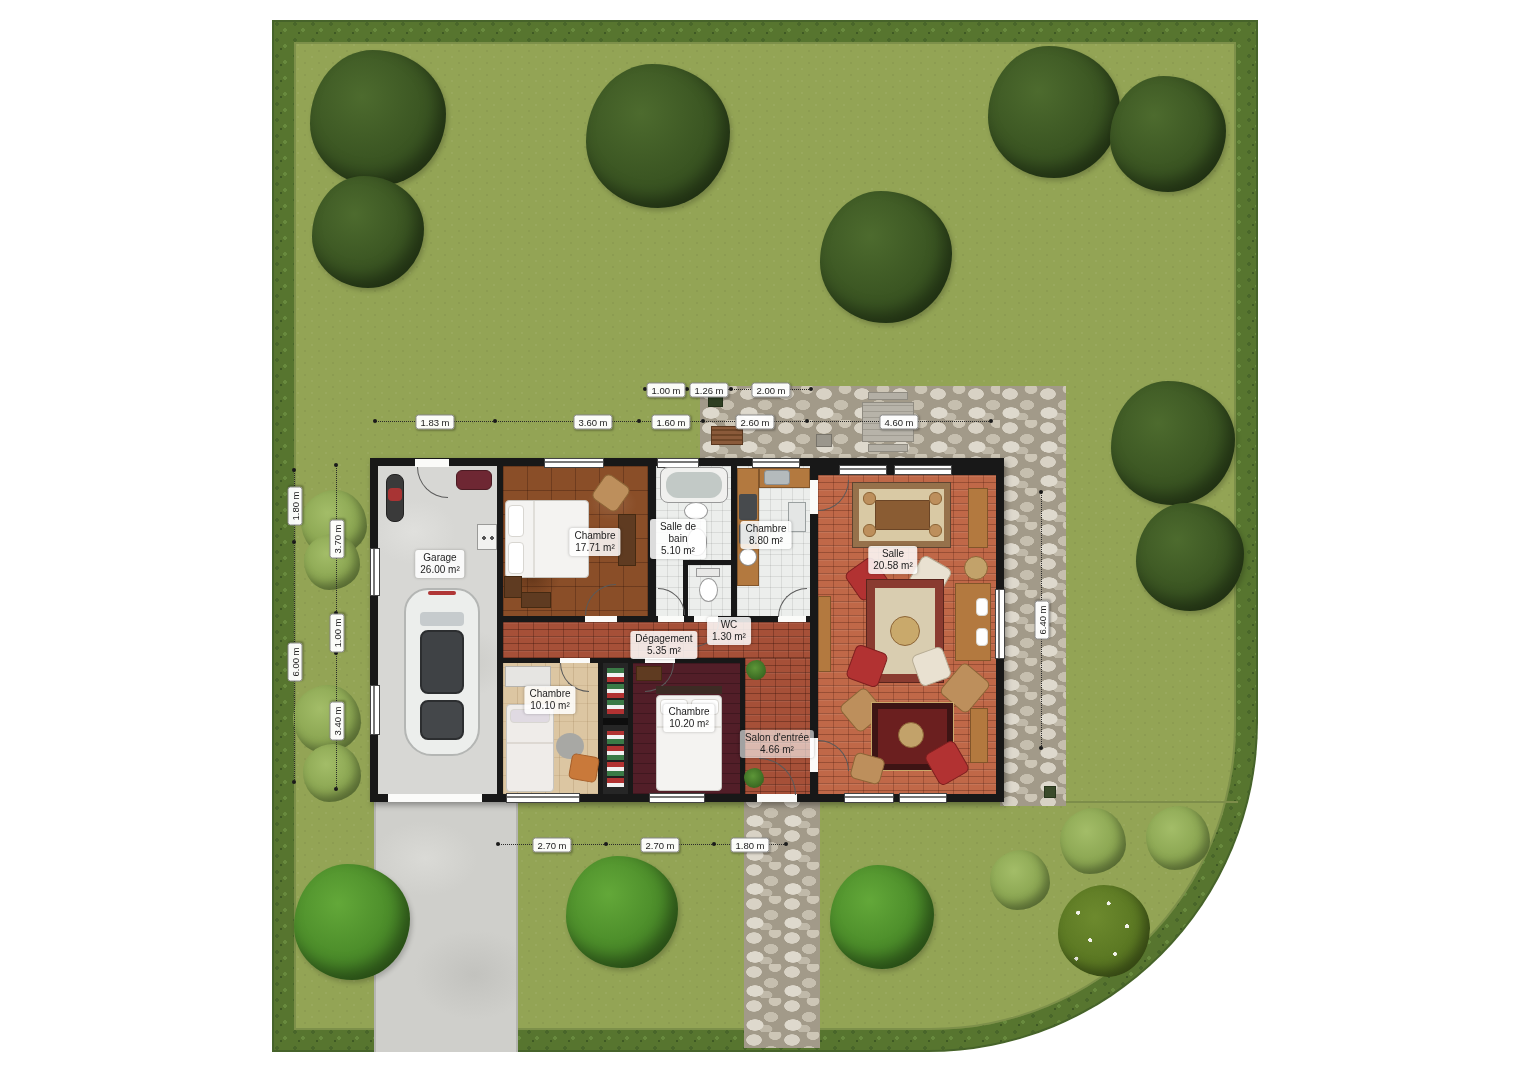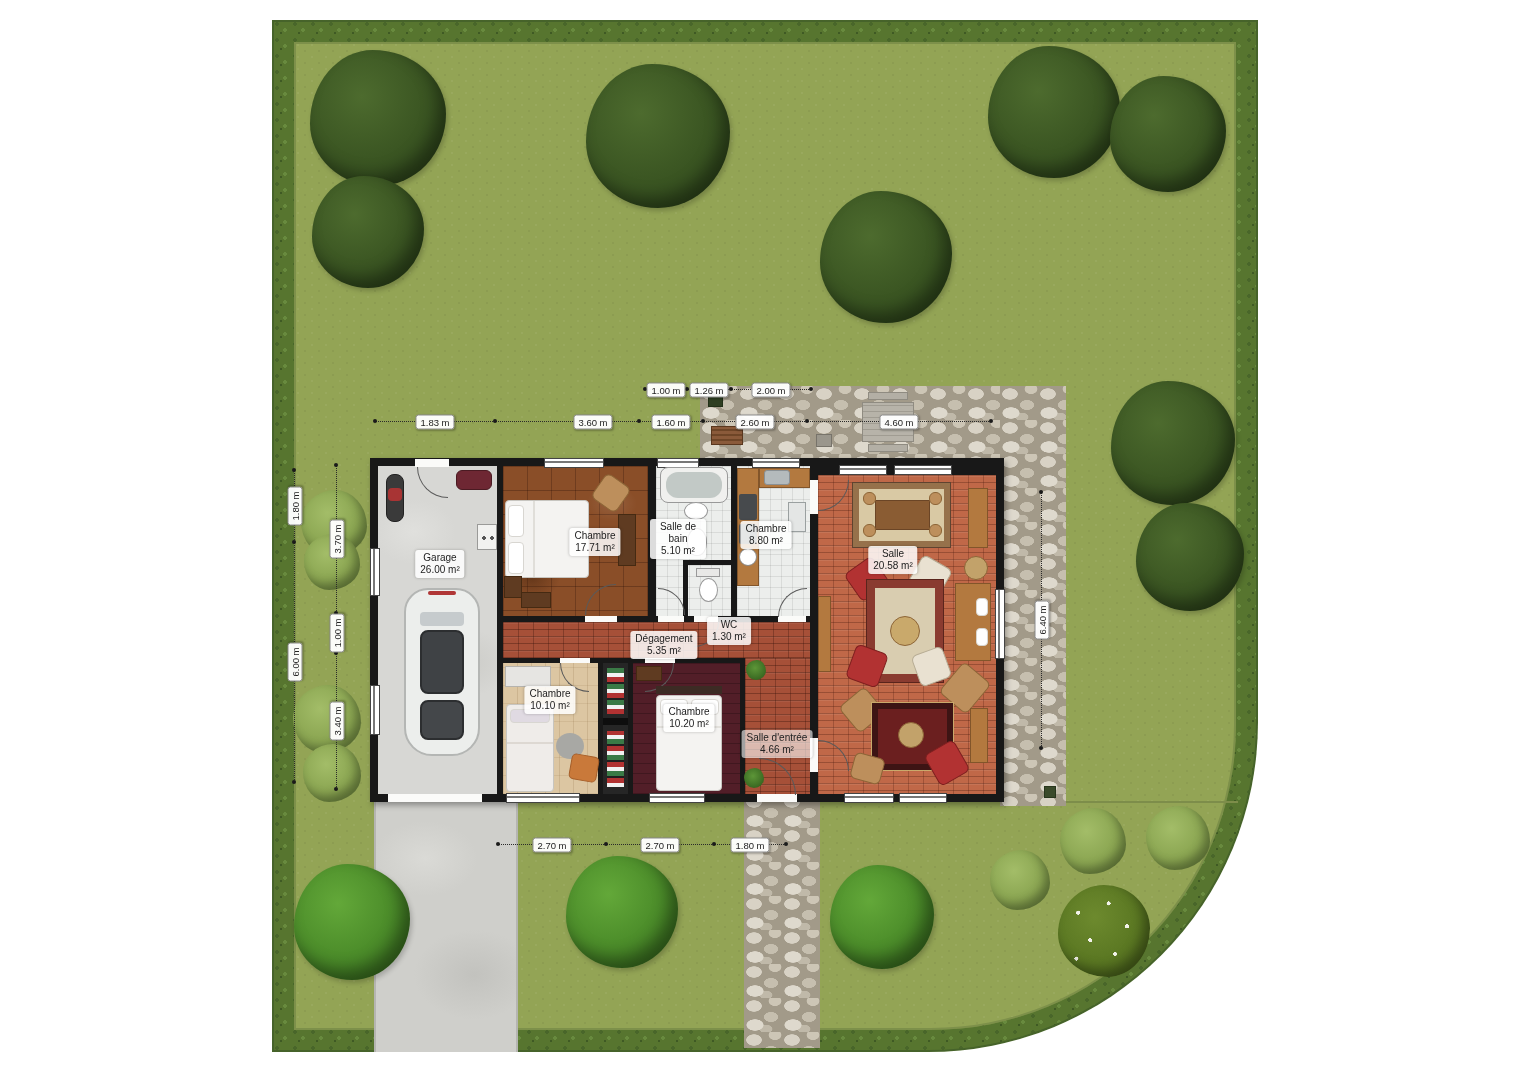--- a/index.html
+++ b/index.html
@@ -337,21 +337,21 @@
   </div>
   <div class="abs room-label" style="left:550px;top:700px;">
     <span>Chambre</span>
     <span>10.10 m²</span>
   </div>
   <div class="abs room-label" style="left:689px;top:718px;">
     <span>Chambre</span>
     <span>10.20 m²</span>
   </div>
   <div class="abs room-label" style="left:777px;top:744px;background:rgba(255,255,255,.6);">
-    <span>Salle d'entrée</span>
+    <span>Salon d'entrée</span>
     <span>4.66 m²</span>
   </div>
 
   <div class="abs dim-line-h" style="left:645px;top:389px;width:166px;height:0;"></div>
   <div class="abs tick" style="left:643px;top:387px;"></div>
   <div class="abs tick" style="left:685px;top:387px;"></div>
   <div class="abs tick" style="left:729px;top:387px;"></div>
   <div class="abs tick" style="left:809px;top:387px;"></div>
   <div class="abs dim-chip" style="left:666px;top:390px;">1.00 m</div>
   <div class="abs dim-chip" style="left:709px;top:390px;">1.26 m</div>

